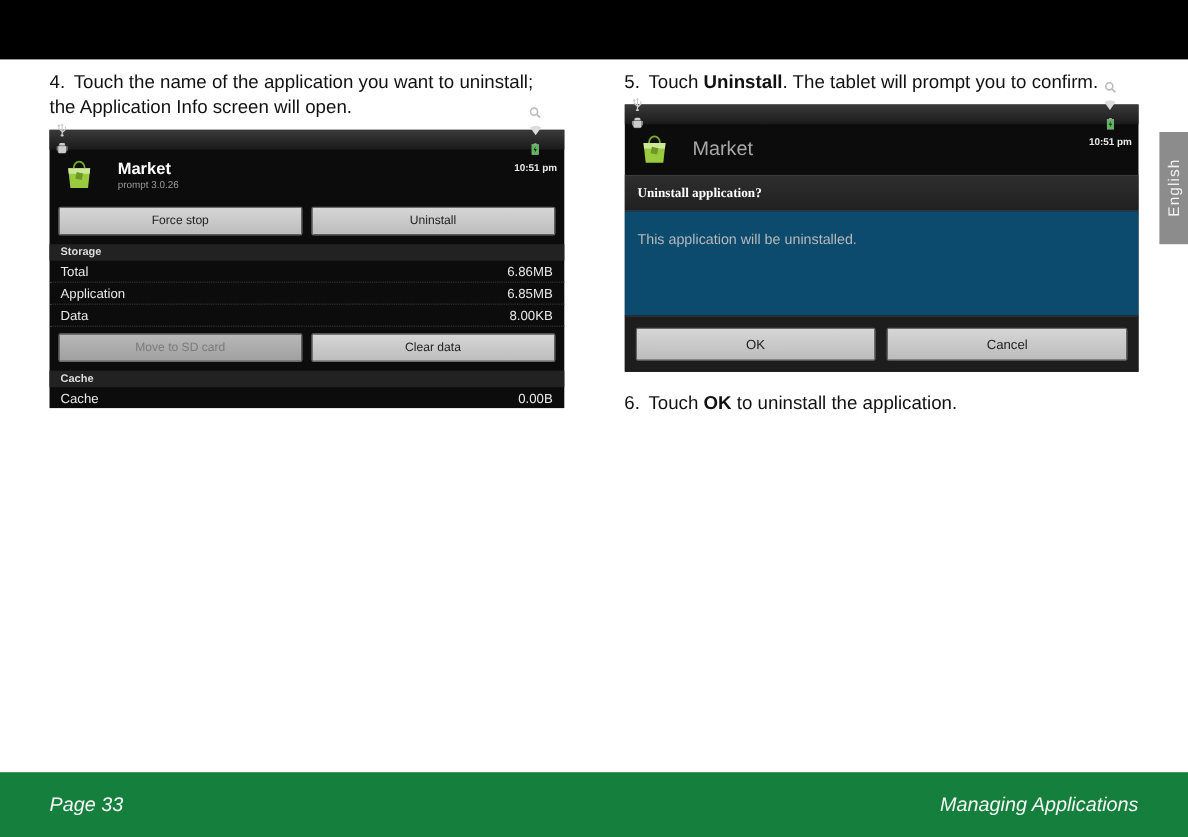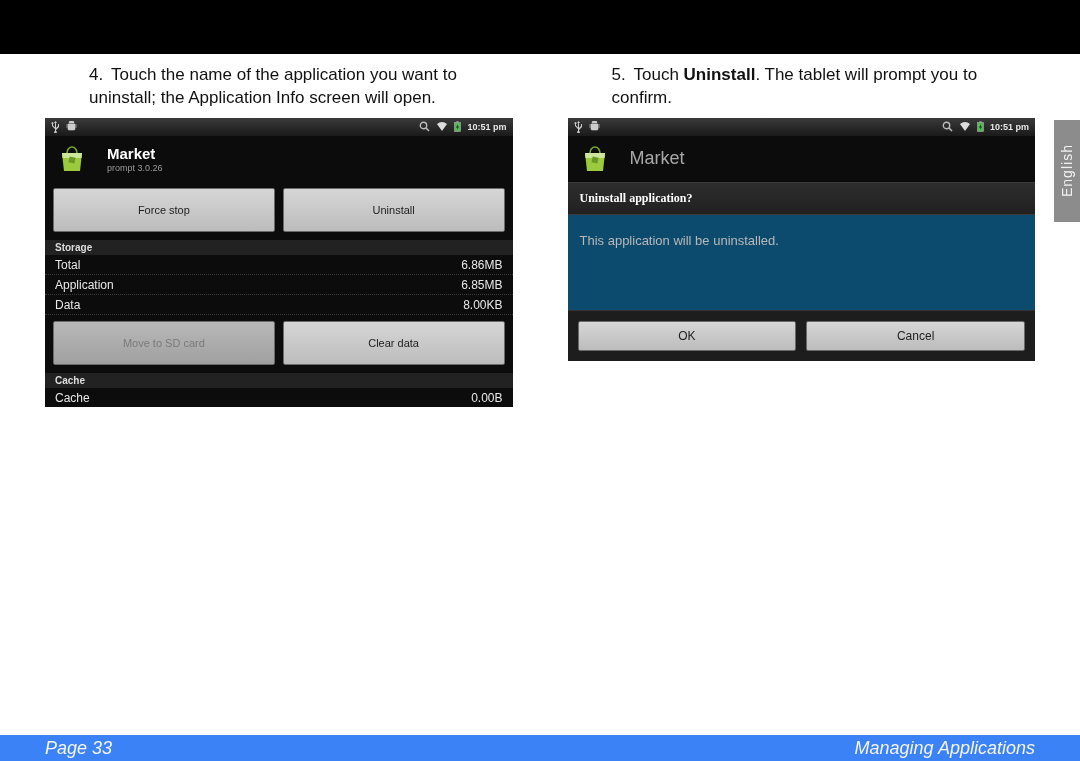--- a/index.html
+++ b/index.html
@@ -16,21 +16,20 @@
     display: flex;
     padding: 10px 45px 0 45px;
     gap: 55px;
   }
   .col { flex: 1; }
   .step {
     font-size: 17px;
     color: #111;
     line-height: 1.35;
     margin-bottom: 8px;
-    margin-left: 44px;
   }
   .step .num { display: inline-block; width: 22px; }
   .step b { font-weight: 700; }
   .screenshot {
     width: 100%;
     background: #0c0c0c;
     margin-top: 8px;
     position: relative;
   }
   
@@ -38,21 +37,21 @@
     height: 18px;
     background: linear-gradient(#3a3a3a,#1a1a1a);
     display: flex;
     justify-content: space-between;
     align-items: center;
     padding: 0 6px;
     font-size: 9px;
     color: #e8e8e8;
   }
   .statusbar .lefticons, .statusbar .righticons {
-    display: flex; align-items: center; gap: 6px;
+    display: flex; align-items: center; gap: 6px; flex-direction: column;
   }
   .ic { display:inline-block; }
   .usb-ic svg, .android-ic svg, .wifi-ic svg, .batt-ic svg, .search-ic svg { display:block; }
   .time { font-size: 9px; font-weight: 700; }
   
   .appheader {
     display: flex; align-items: center; gap: 20px;
     padding: 8px 12px;
   }
   .bag-ic { width: 30px; height: 30px; }
@@ -60,21 +59,21 @@
   .apptitle.dim { color: #a8a8a8; font-weight: 400; font-size: 18px; }
   .appver { color: #9a9a9a; font-size: 9px; margin-top: 1px; }
   .btnrow { display: flex; gap: 8px; padding: 6px 8px 8px 8px; }
   .andbtn {
     flex: 1;
     background: linear-gradient(#d6d6d6,#bcbcbc);
     border: 1px solid #6a6a6a;
     border-radius: 2px;
     font-size: 11px;
     color: #222;
-    height: 44px;
+    height: 26px;
     display: flex; align-items: center; justify-content: center;
   }
   .andbtn.disabled { color: #7a7a7a; background: linear-gradient(#b8b8b8,#a0a0a0); }
   .sectionlbl {
     background: #222;
     color: #ddd;
     font-size: 10px;
     font-weight: 700;
     padding: 2px 10px;
   }
@@ -124,22 +123,22 @@
     justify-content: center;
     writing-mode: vertical-rl;
     transform: rotate(180deg);
     letter-spacing: 1px;
   }
   
   .footer {
     position: absolute;
     left: 0; bottom: 0;
     width: 100%;
-    height: 26px;
-    background: #3b82f6;
+    height: 59px;
+    background: #15803d;
     color: #f5f5f5;
     display: flex;
     align-items: center;
     justify-content: space-between;
     padding: 0 45px;
     font-style: italic;
     font-size: 18px;
     font-family: "Century Gothic", Arial, sans-serif;
   }
   .step6 { margin-top: 18px; }
@@ -295,20 +294,23 @@
       <div class="dialog-h">
         <div class="t">Uninstall application?</div>
       </div>
       <div class="dialog-body">This application will be uninstalled.</div>
       <div class="dialog-btns">
         <div class="andbtn">OK</div>
         <div class="andbtn">Cancel</div>
       </div>
     </div>
 
+    <p class="step step6">
+      <span class="num">6.</span><span>Touch </span><b>OK</b><span> to uninstall the application.</span>
+    </p>
   </div>
 
 </div>
 
 <div class="side-tab">English</div>
 
 <div class="footer">
   <span>Page 33</span>
   <span>Managing Applications</span>
 </div>

